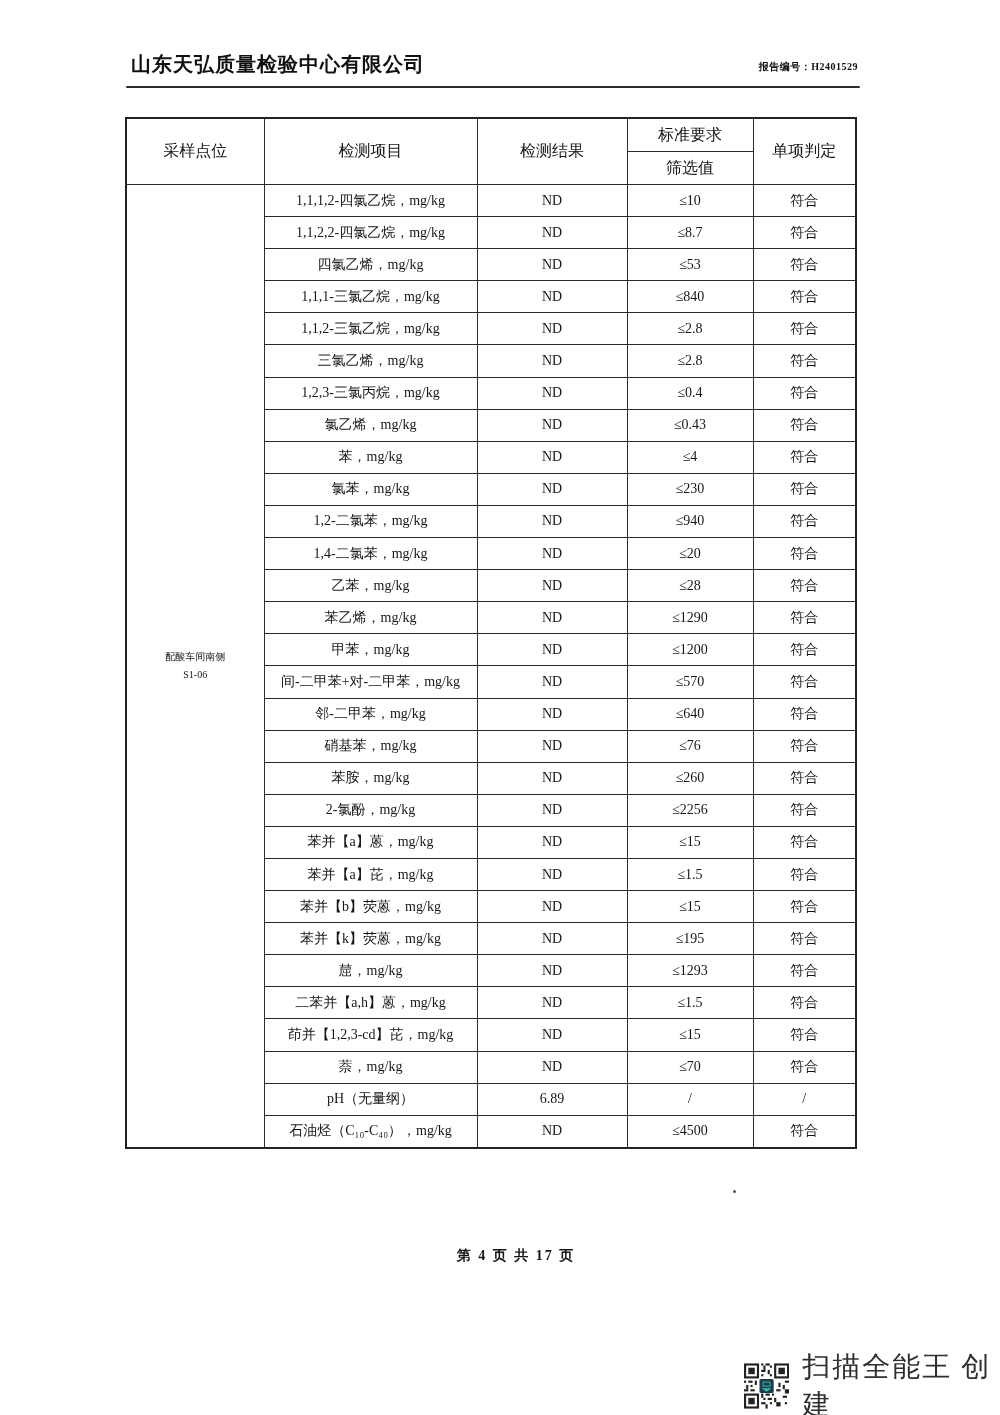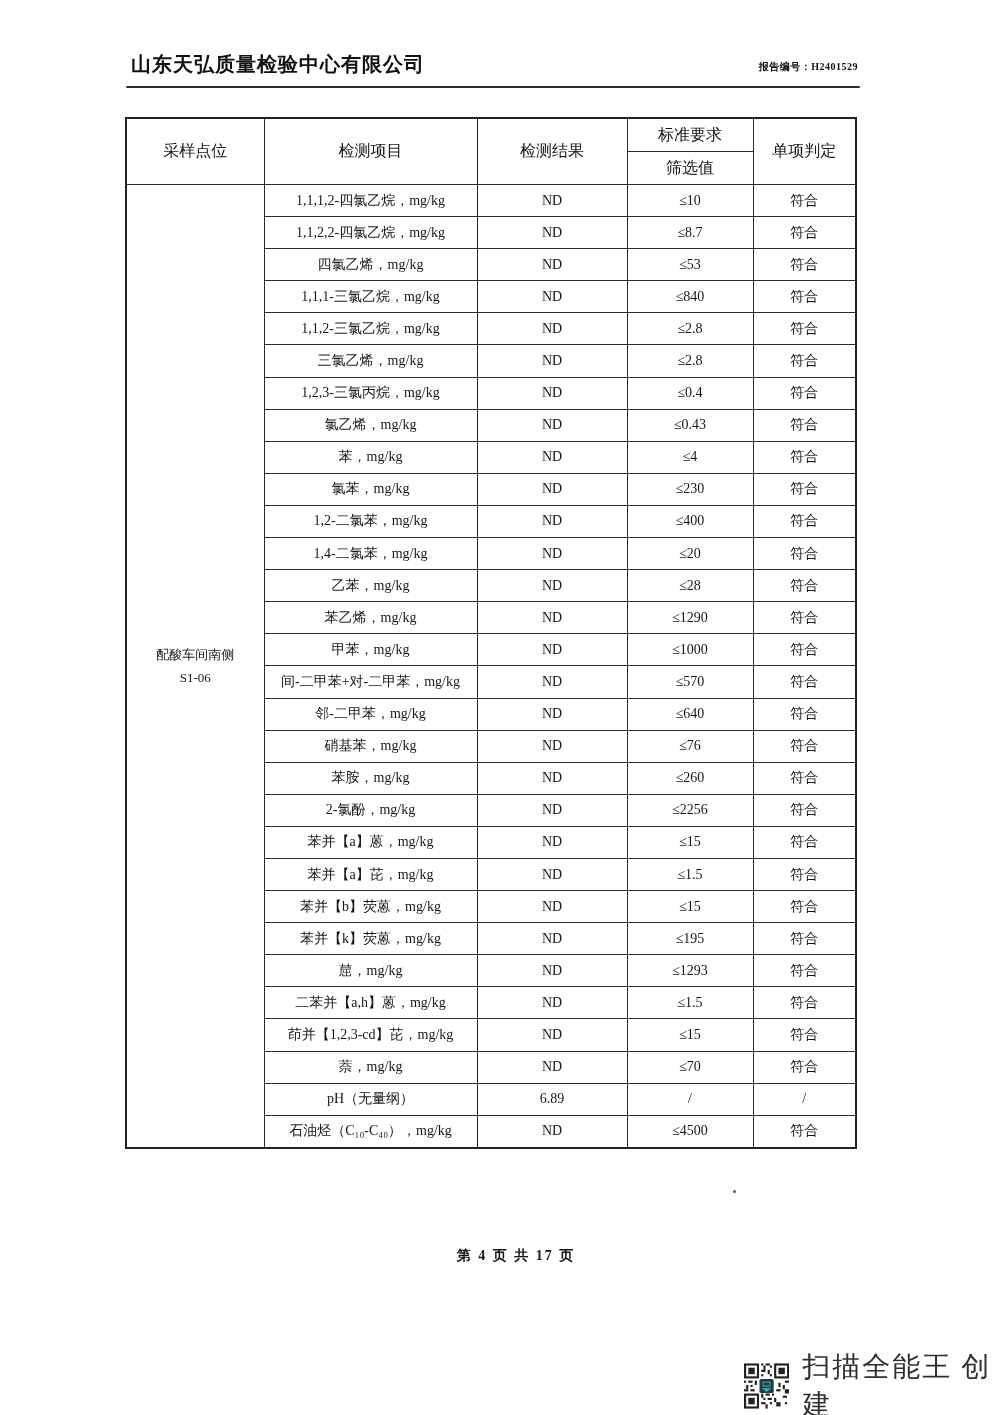--- a/index.html
+++ b/index.html
@@ -37,21 +37,21 @@
     border:1.6px solid #2b2b2b;
     text-align:center;vertical-align:middle;
     padding:0 2px;
     font-weight:normal;
     color:#161616;
     overflow:hidden;white-space:nowrap;
   }
   table.results{border:2.4px solid #222;}
   thead th{height:32px;font-size:16px;}
   tbody td{height:31.1px;font-size:14px;}
-  td.sample-cell{font-size:13px;line-height:1.8;white-space:normal;}
+  td.sample-cell{font-size:10px;line-height:1.8;white-space:normal;}
   .page-footer{
     position:absolute;left:16px;top:1247px;width:100%;
     text-align:center;font-size:14px;font-weight:600;
     letter-spacing:2px;color:#161616;
   }
   .artifact-dot{
     position:absolute;left:733px;top:1190px;width:3px;height:3px;
     background:#555;border-radius:50%;
   }
   
@@ -157,21 +157,21 @@
         </tr>
         <tr>
           <td>氯苯，mg/kg</td>
           <td>ND</td>
           <td>≤230</td>
           <td>符合</td>
         </tr>
         <tr>
           <td>1,2-二氯苯，mg/kg</td>
           <td>ND</td>
-          <td>≤400</td>
+          <td>≤940</td>
           <td>符合</td>
         </tr>
         <tr>
           <td>1,4-二氯苯，mg/kg</td>
           <td>ND</td>
           <td>≤20</td>
           <td>符合</td>
         </tr>
         <tr>
           <td>乙苯，mg/kg</td>
@@ -181,21 +181,21 @@
         </tr>
         <tr>
           <td>苯乙烯，mg/kg</td>
           <td>ND</td>
           <td>≤1290</td>
           <td>符合</td>
         </tr>
         <tr>
           <td>甲苯，mg/kg</td>
           <td>ND</td>
-          <td>≤1000</td>
+          <td>≤1200</td>
           <td>符合</td>
         </tr>
         <tr>
           <td>间-二甲苯+对-二甲苯，mg/kg</td>
           <td>ND</td>
           <td>≤570</td>
           <td>符合</td>
         </tr>
         <tr>
           <td>邻-二甲苯，mg/kg</td>

